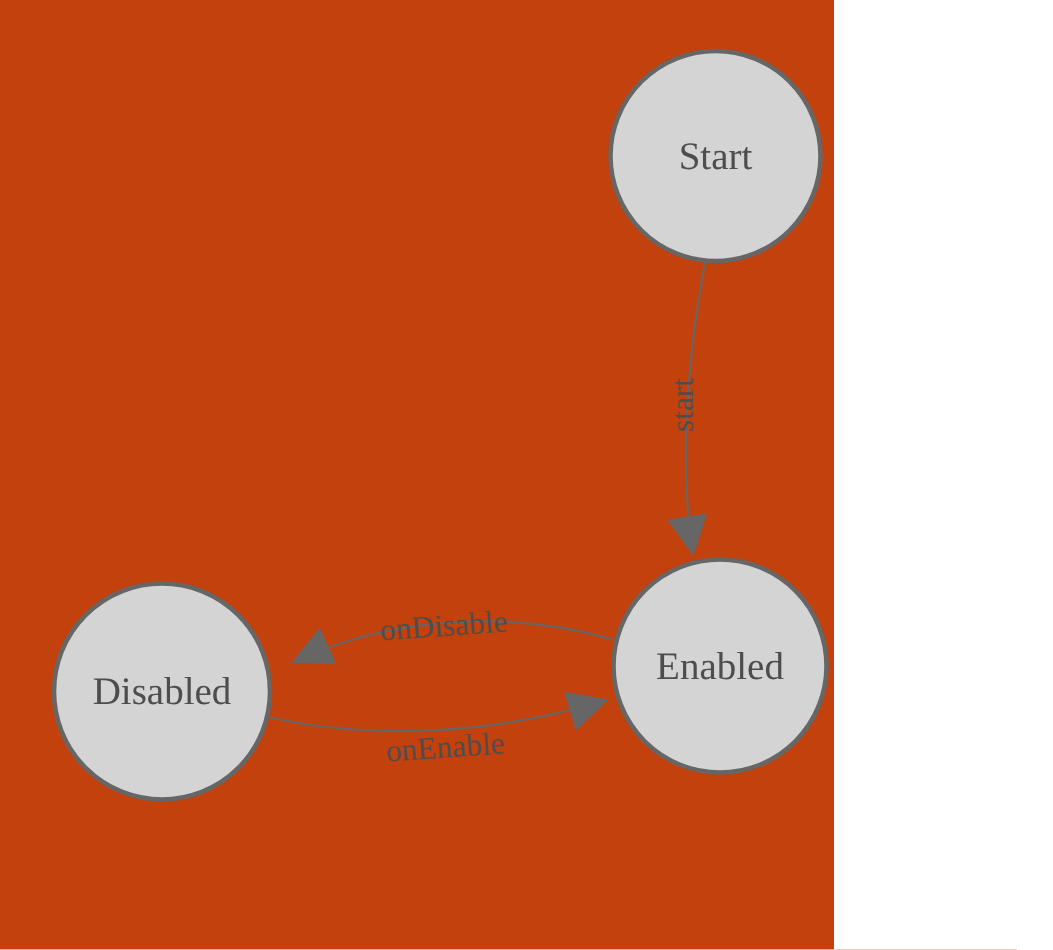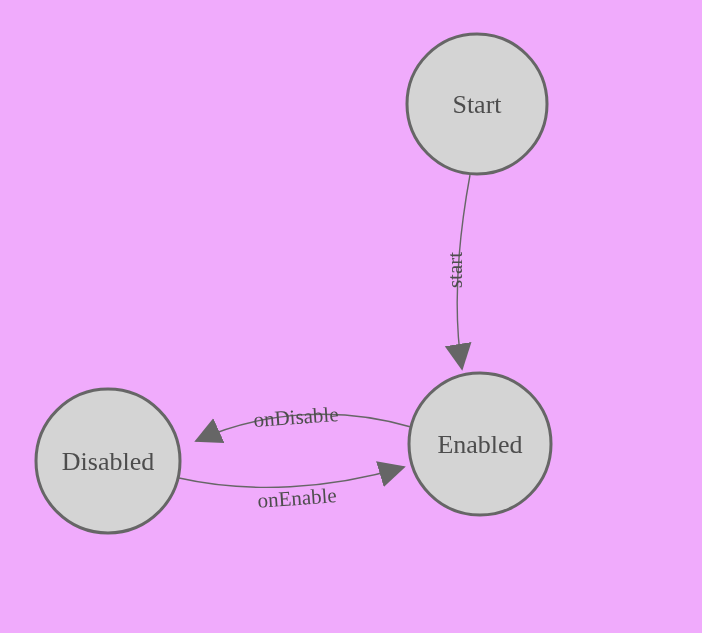--- a/index.html
+++ b/index.html
@@ -2,23 +2,23 @@
 <html><head>
 <meta charset="utf-8">
 <style>
   html, body {
     margin: 0;
     padding: 0;
     background: #ffffff;
   }
   .canvas {
     position: relative;
-    width: 702px;
+    width: 556px;
     height: 633px;
-    background: #f0abfc;
+    background: #c2410c;
     overflow: hidden;
   }
   svg text {
     font-family: "Liberation Serif", "DejaVu Serif", serif;
     fill: #4d4d4d;
   }
   .state-label {
     font-size: 26px;
   }
   .edge-label {

